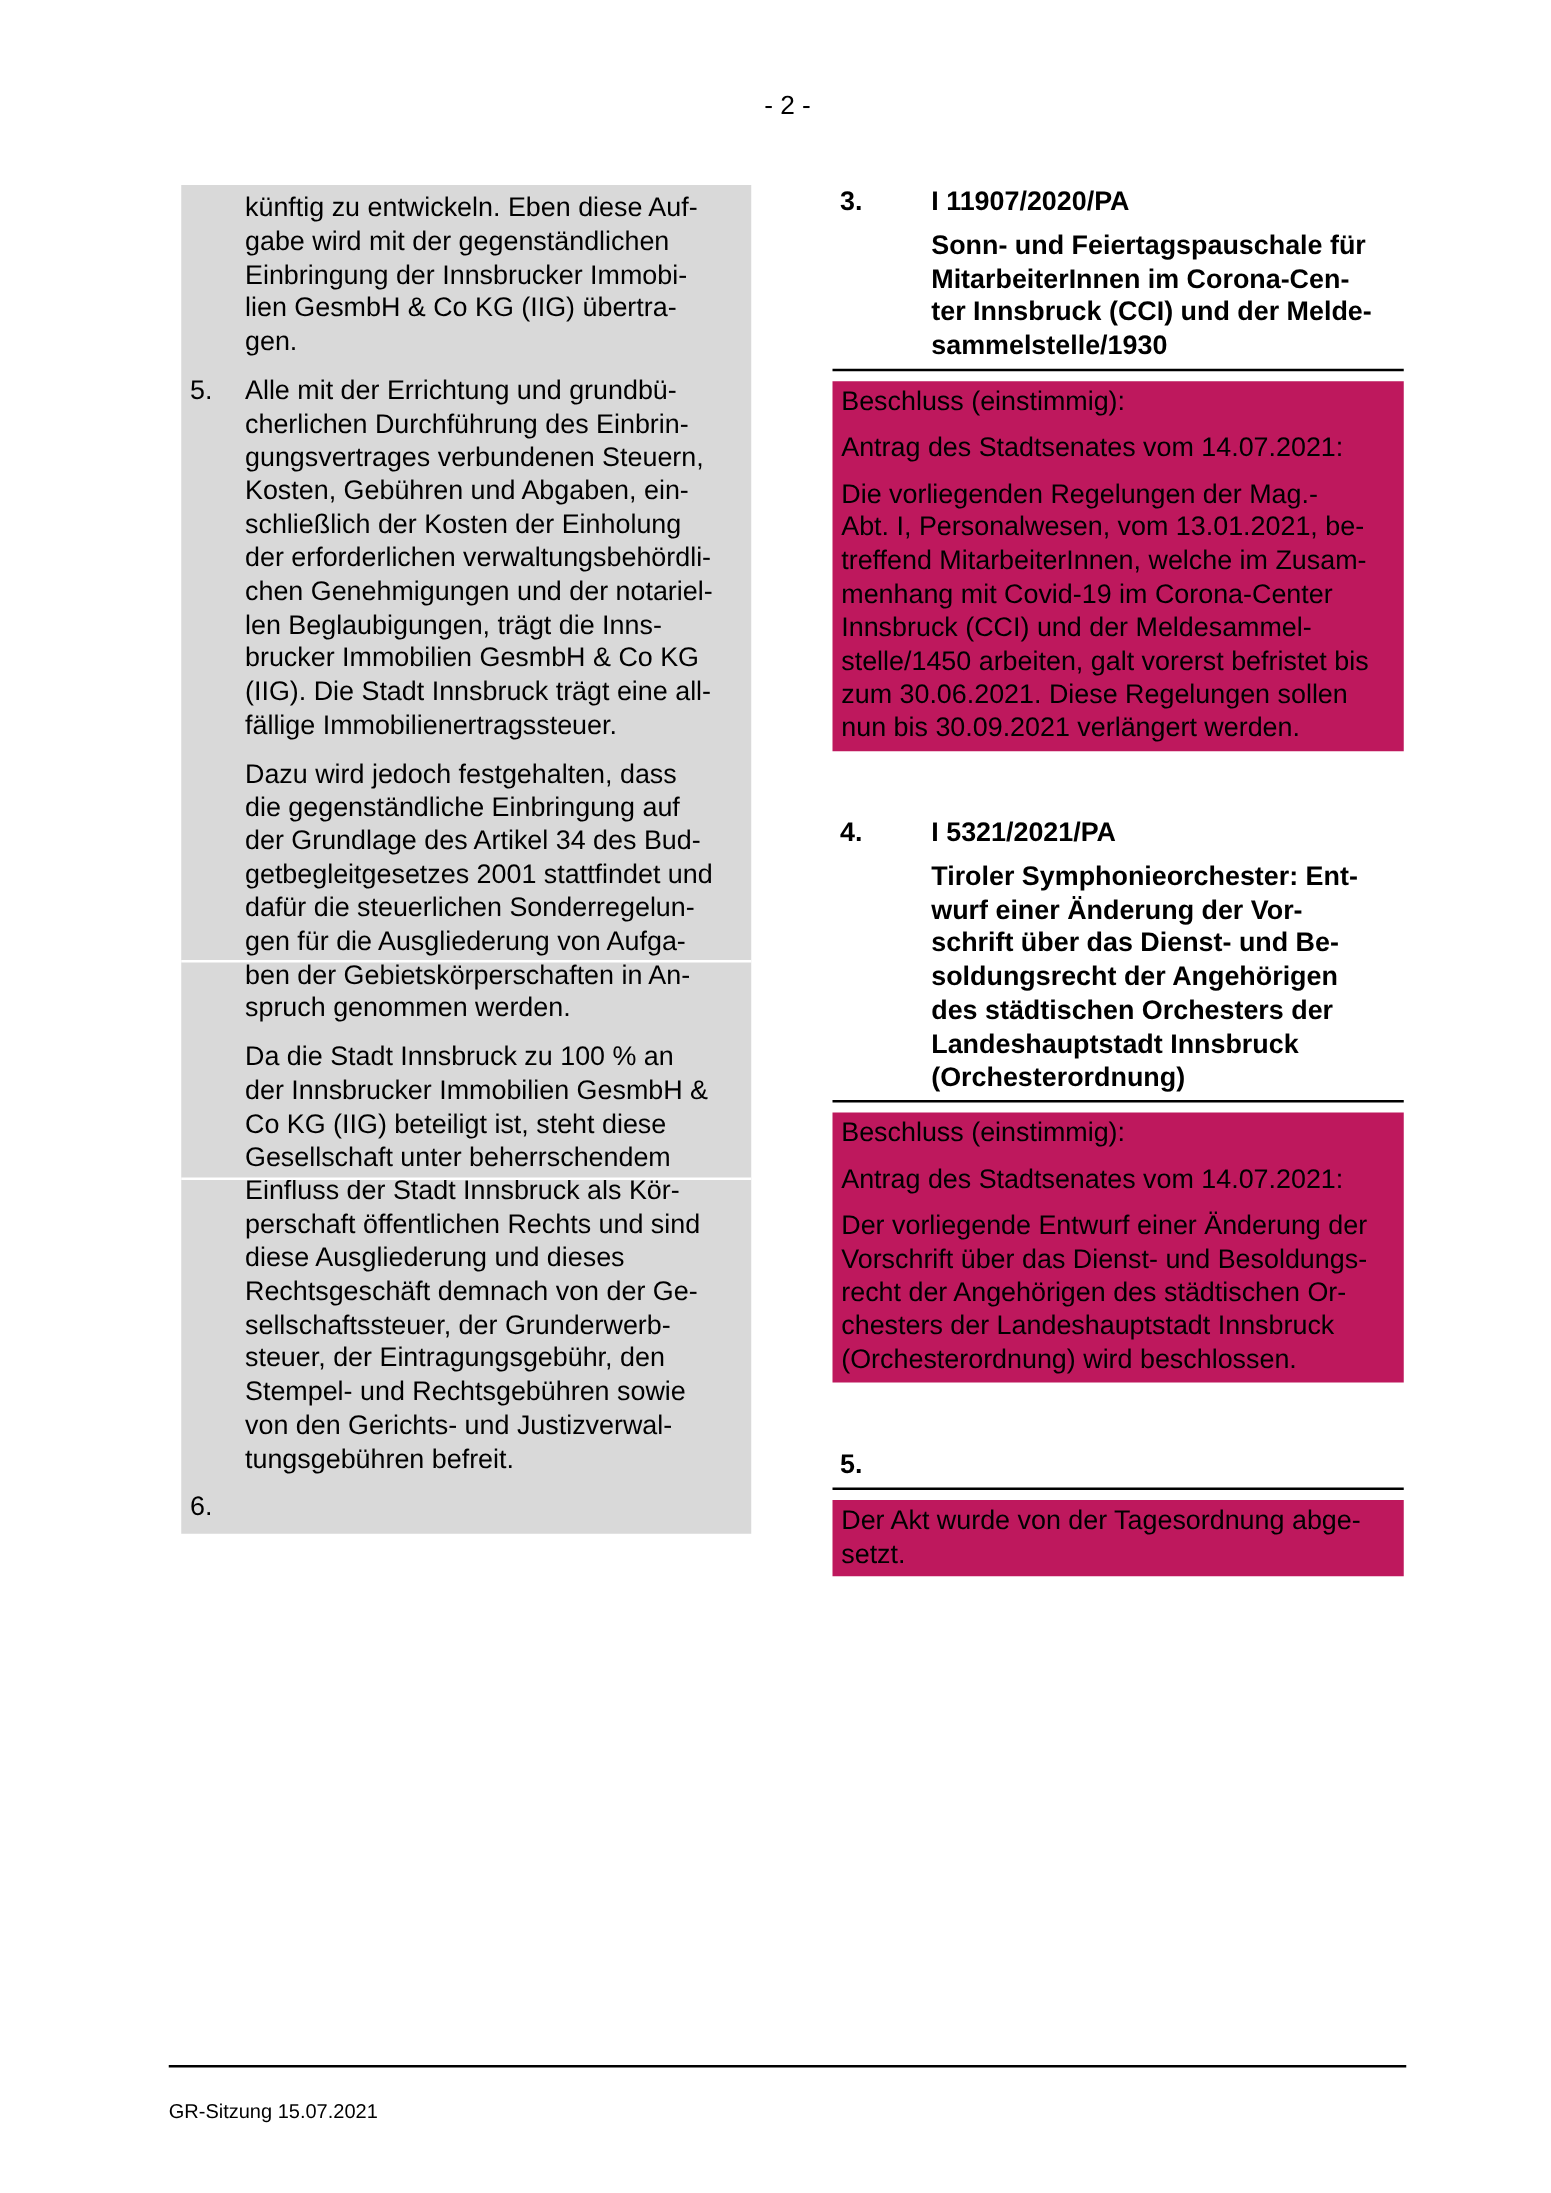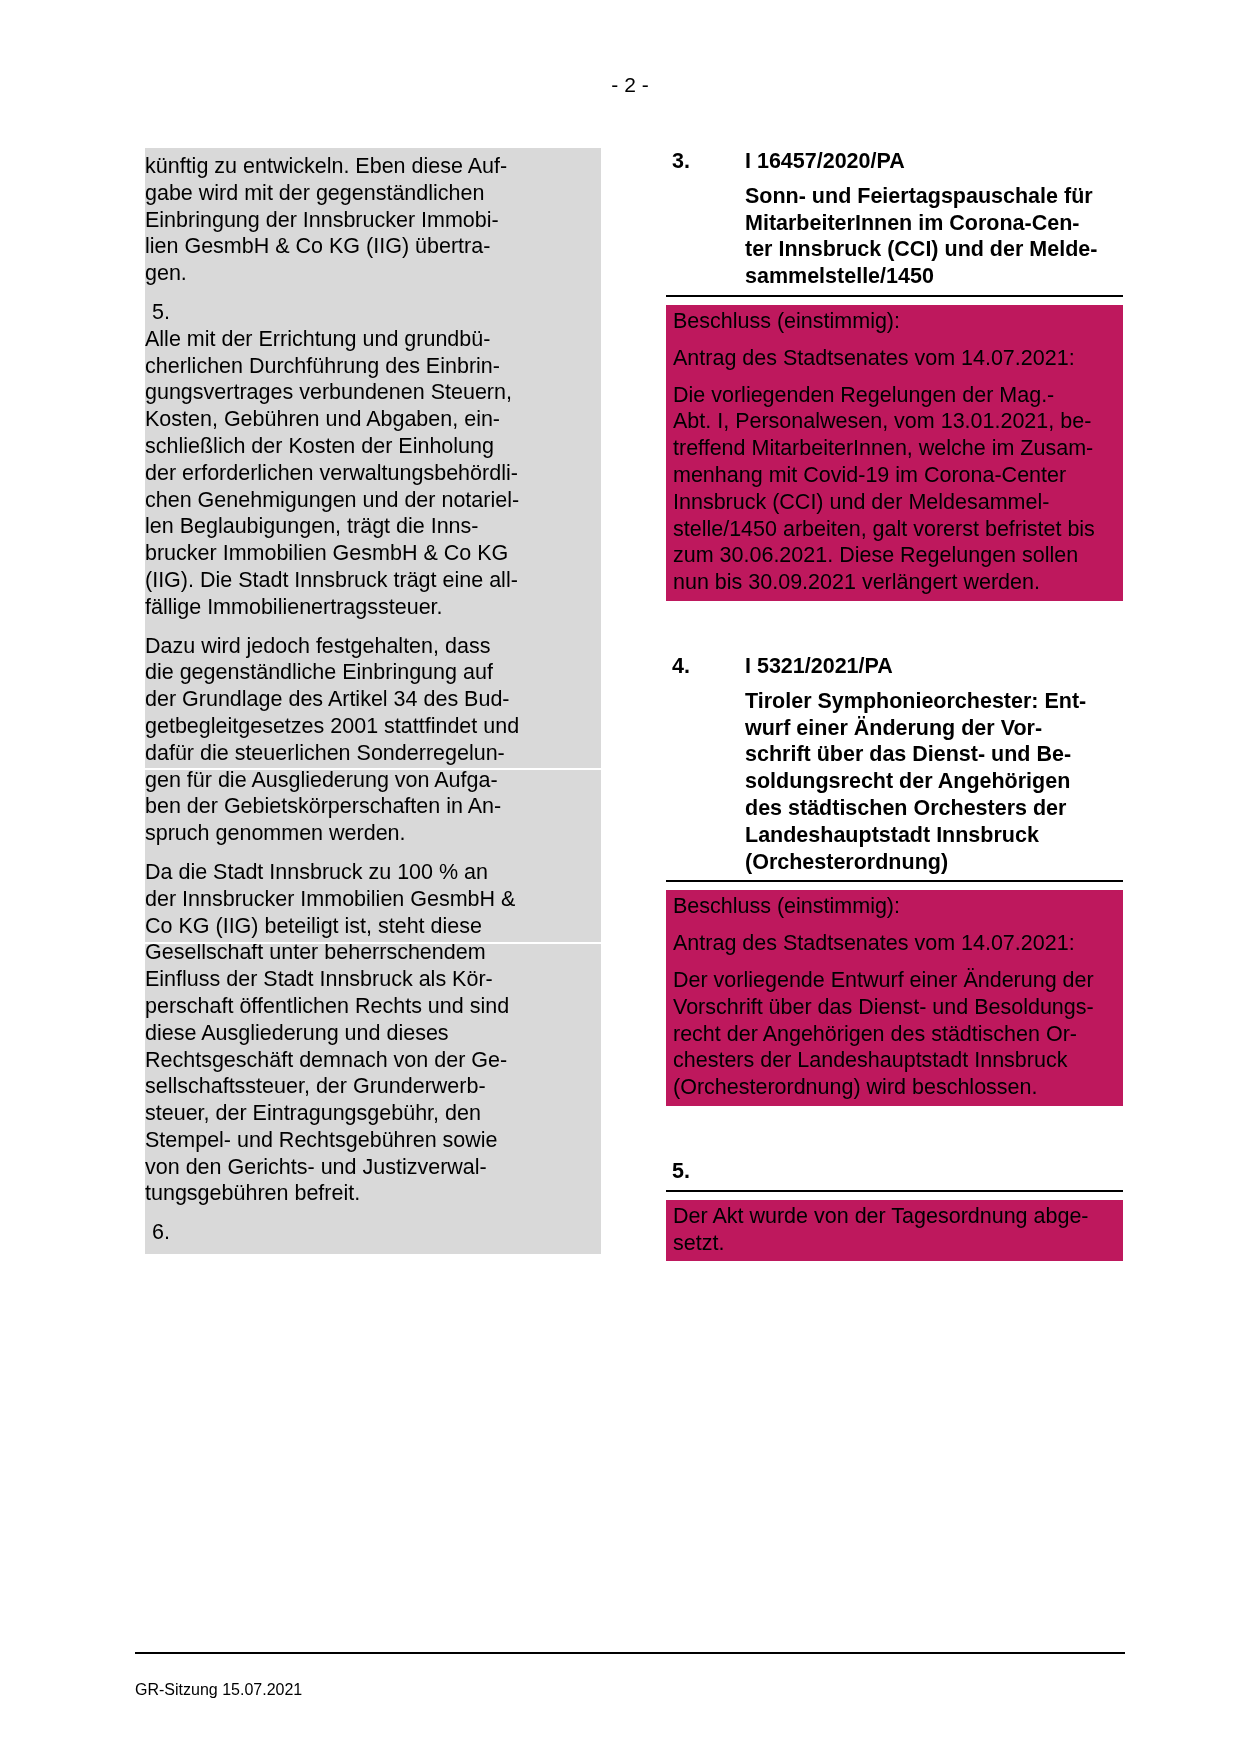--- a/index.html
+++ b/index.html
@@ -24,21 +24,21 @@
 
   
   .left-col {
     position: absolute;
     left: 145px; top: 148px; width: 456px;
     background: #d9d9d9;
     padding: 5px 0 8px 0;
     box-sizing: border-box;
     font-size: 21.5px; line-height: 26.8px;
   }
-  .left-row { display: flex; margin: 0; flex-direction: column; }
+  .left-row { display: flex; margin: 0; }
   .left-row + .left-row { margin-top: 12px; }
   .left-num {
     flex: none; width: 51px; padding-left: 7px; box-sizing: border-box;
   }
   .left-text { flex: 1; min-width: 0; }
 
   .seam {
     position: absolute; left: 145px; width: 456px; height: 2px;
     background: #ffffff;
   }
@@ -143,25 +143,25 @@
   </section>
   <div class="seam seam-1"></div>
   <div class="seam seam-2"></div>
 
   <section class="right-col">
 
     <article class="agenda-item item-3">
       <div class="item-head">
         <div class="item-num">3.</div>
         <div class="head-content">
-          <div class="item-code">I 16457/2020/PA</div>
+          <div class="item-code">I 11907/2020/PA</div>
           <div class="item-title pre">Sonn- und Feiertagspauschale für
 MitarbeiterInnen im Corona-Cen-
 ter Innsbruck (CCI) und der Melde-
-sammelstelle/1450</div>
+sammelstelle/1930</div>
         </div>
       </div>
       <div class="rule"></div>
       <div class="decision">
         <p>Beschluss (einstimmig):</p>
         <p>Antrag des Stadtsenates vom 14.07.2021:</p>
         <p class="pre">Die vorliegenden Regelungen der Mag.-
 Abt. I, Personalwesen, vom 13.01.2021, be-
 treffend MitarbeiterInnen, welche im Zusam-
 menhang mit Covid-19 im Corona-Center

